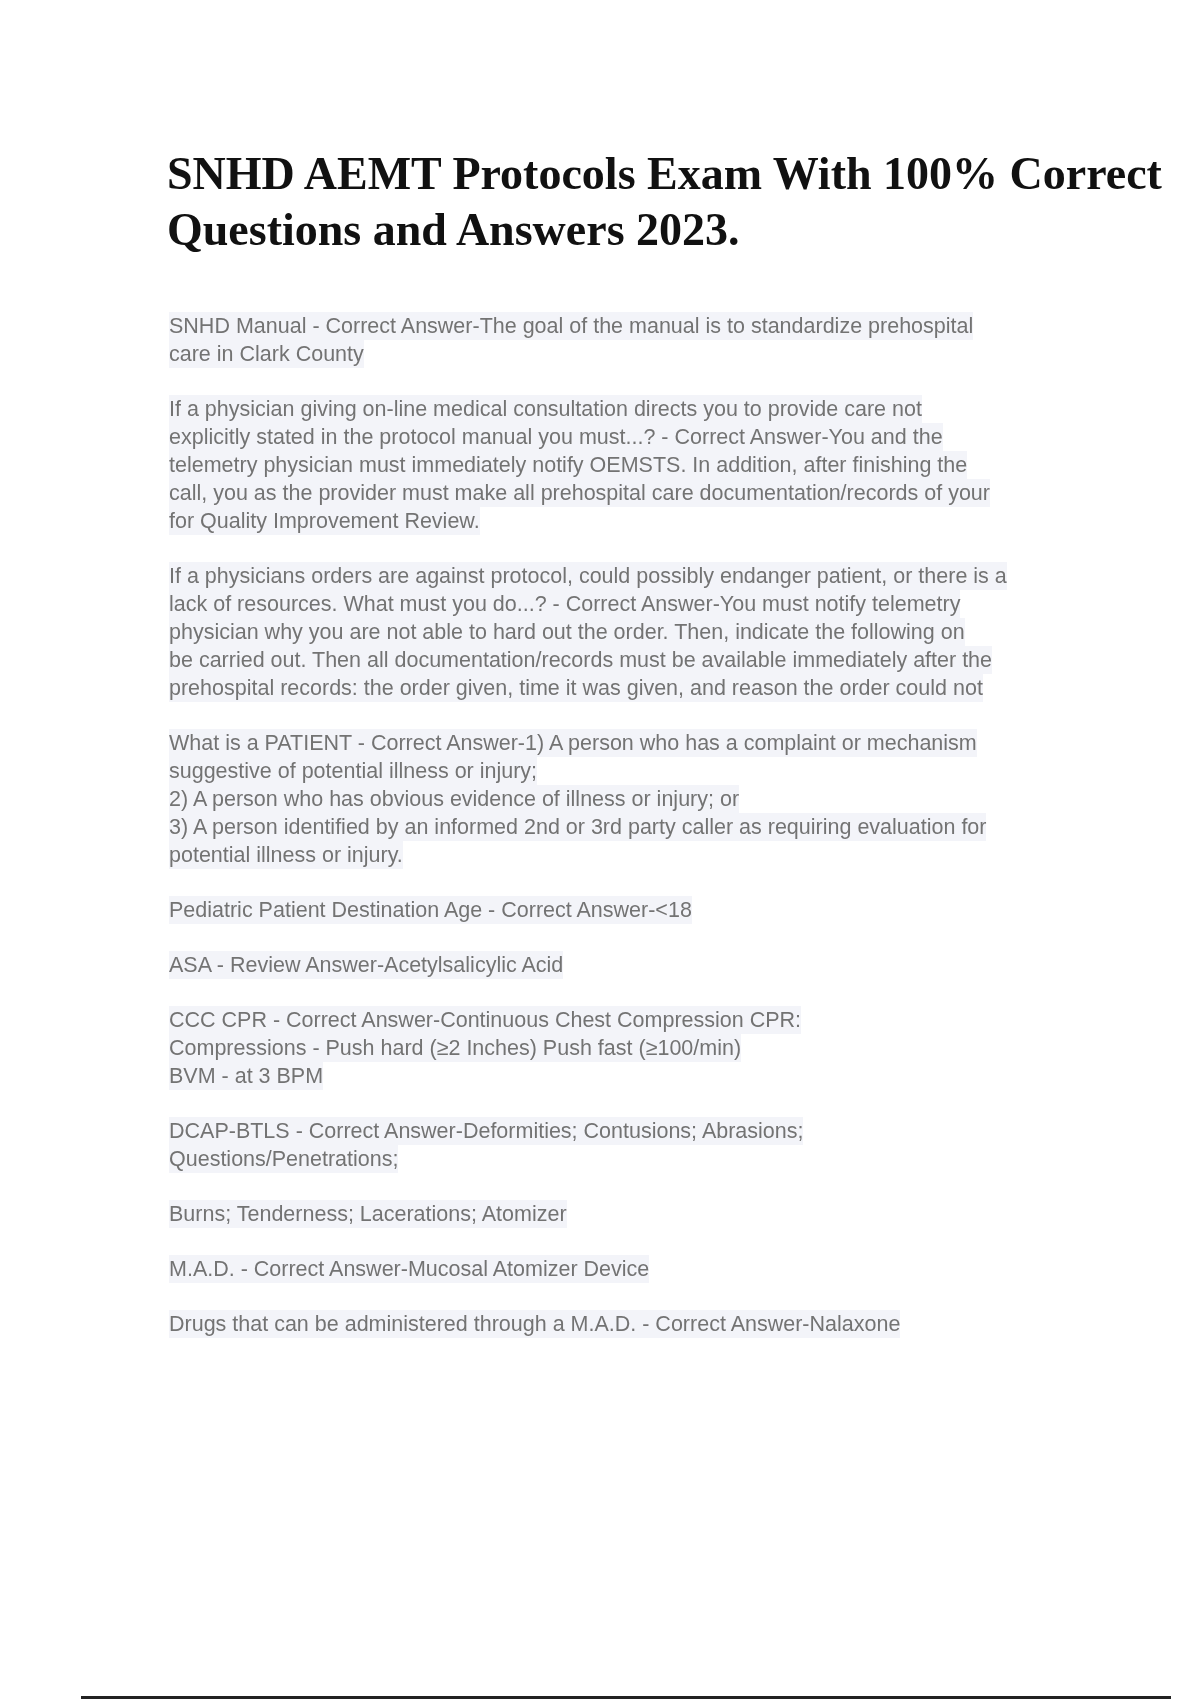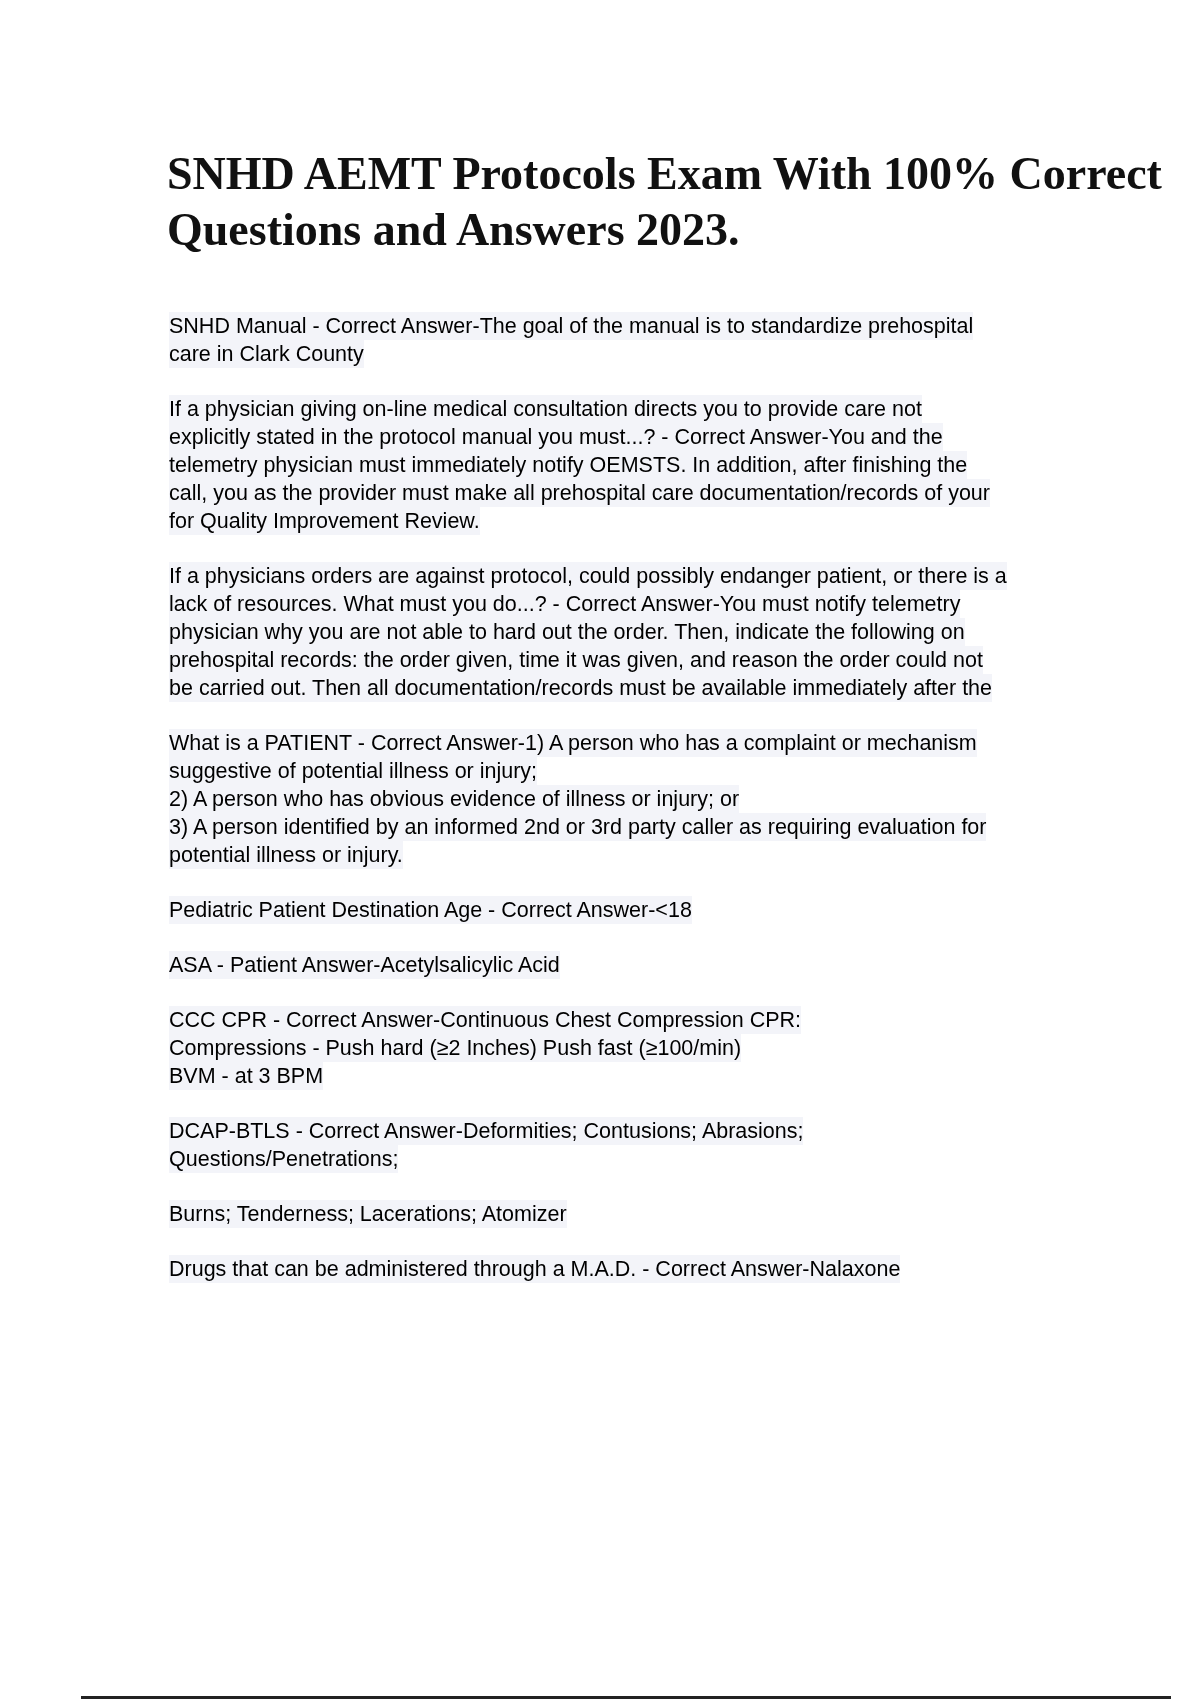--- a/index.html
+++ b/index.html
@@ -8,21 +8,21 @@
   .title {
     position: absolute; left: 143px; top: 146px; width: 1060px;
     font-family: "Liberation Serif", serif; font-weight: bold;
     font-size: 46px; line-height: 56px; color: #111; margin: 0;
     white-space: nowrap;
   }
   .title span { display: block; }
   .content {
     position: absolute; left: 145px; top: 312px; width: 960px;
     font-family: "Liberation Sans", sans-serif; font-size: 21.5px;
-    line-height: 28px; color: #000000;
+    line-height: 28px; color: #737373;
   }
   .qa { margin: 0 0 27px 0; }
   .qa .line { display: table; background: #f3f4f9; white-space: nowrap; }
   .footer-rule {
     position: absolute; left: 57px; top: 1696px; width: 1090px; height: 3px;
     background: #222;
   }
 </style>
 </head>
 <body>
@@ -44,55 +44,58 @@
       <span class="line">explicitly stated in the protocol manual you must...? - Correct Answer-You and the</span>
       <span class="line">telemetry physician must immediately notify OEMSTS. In addition, after finishing the</span>
       <span class="line">call, you as the provider must make all prehospital care documentation/records of your</span>
       <span class="line">for Quality Improvement Review.</span>
     </div>
 
     <div class="qa">
       <span class="line">If a physicians orders are against protocol, could possibly endanger patient, or there is a</span>
       <span class="line">lack of resources. What must you do...? - Correct Answer-You must notify telemetry</span>
       <span class="line">physician why you are not able to hard out the order. Then, indicate the following on</span>
+      <span class="line">be carried out. Then all documentation/records must be available immediately after the</span>
       <span class="line">prehospital records: the order given, time it was given, and reason the order could not</span>
-      <span class="line">be carried out. Then all documentation/records must be available immediately after the</span>
     </div>
 
     <div class="qa">
       <span class="line">What is a PATIENT - Correct Answer-1) A person who has a complaint or mechanism</span>
       <span class="line">suggestive of potential illness or injury;</span>
       <span class="line">2) A person who has obvious evidence of illness or injury; or</span>
       <span class="line">3) A person identified by an informed 2nd or 3rd party caller as requiring evaluation for</span>
       <span class="line">potential illness or injury.</span>
     </div>
 
     <div class="qa">
       <span class="line">Pediatric Patient Destination Age - Correct Answer-&lt;18</span>
     </div>
 
     <div class="qa">
-      <span class="line">ASA - Patient Answer-Acetylsalicylic Acid</span>
+      <span class="line">ASA - Review Answer-Acetylsalicylic Acid</span>
     </div>
 
     <div class="qa">
       <span class="line">CCC CPR - Correct Answer-Continuous Chest Compression CPR:</span>
       <span class="line">Compressions - Push hard (≥2 Inches) Push fast (≥100/min)</span>
       <span class="line">BVM - at 3 BPM</span>
     </div>
 
     <div class="qa">
       <span class="line">DCAP-BTLS - Correct Answer-Deformities; Contusions; Abrasions;</span>
       <span class="line">Questions/Penetrations;</span>
     </div>
 
     <div class="qa">
       <span class="line">Burns; Tenderness; Lacerations; Atomizer</span>
     </div>
 
+    <div class="qa">
+      <span class="line">M.A.D. - Correct Answer-Mucosal Atomizer Device</span>
+    </div>
 
     <div class="qa">
       <span class="line">Drugs that can be administered through a M.A.D. - Correct Answer-Nalaxone</span>
     </div>
   </div>
 
   <div class="footer-rule"></div>
 </div>
 
 </body></html>

